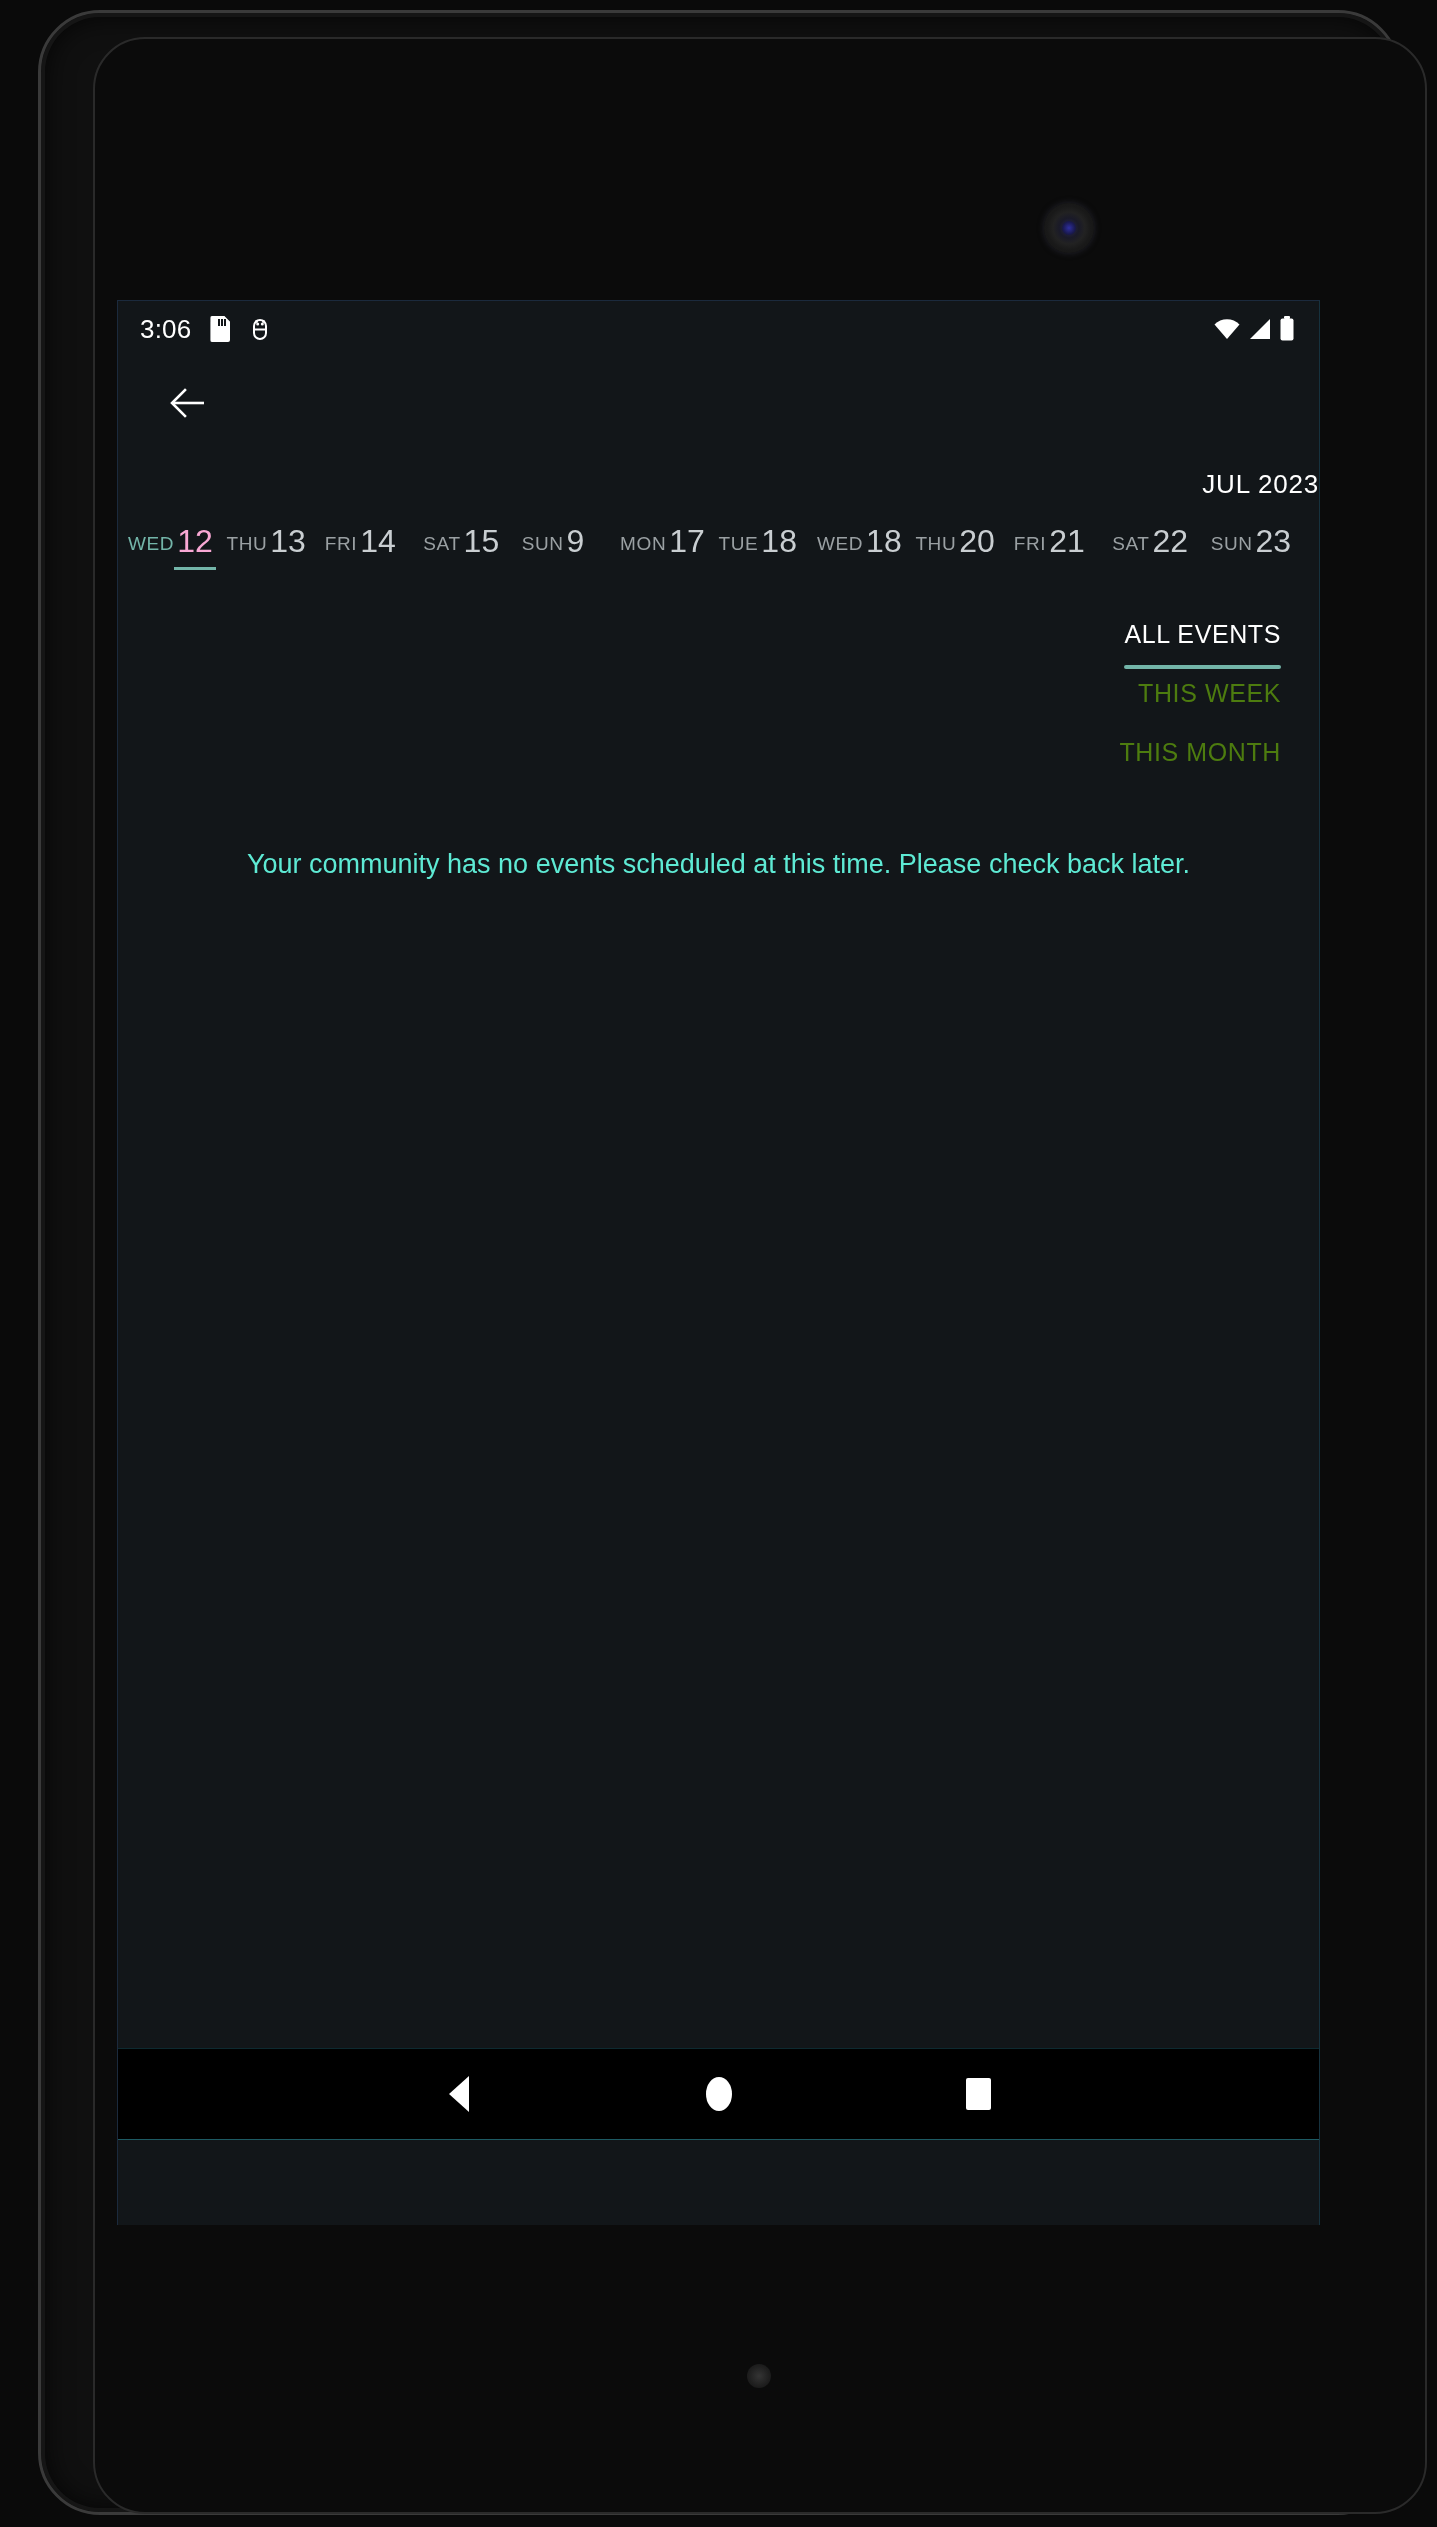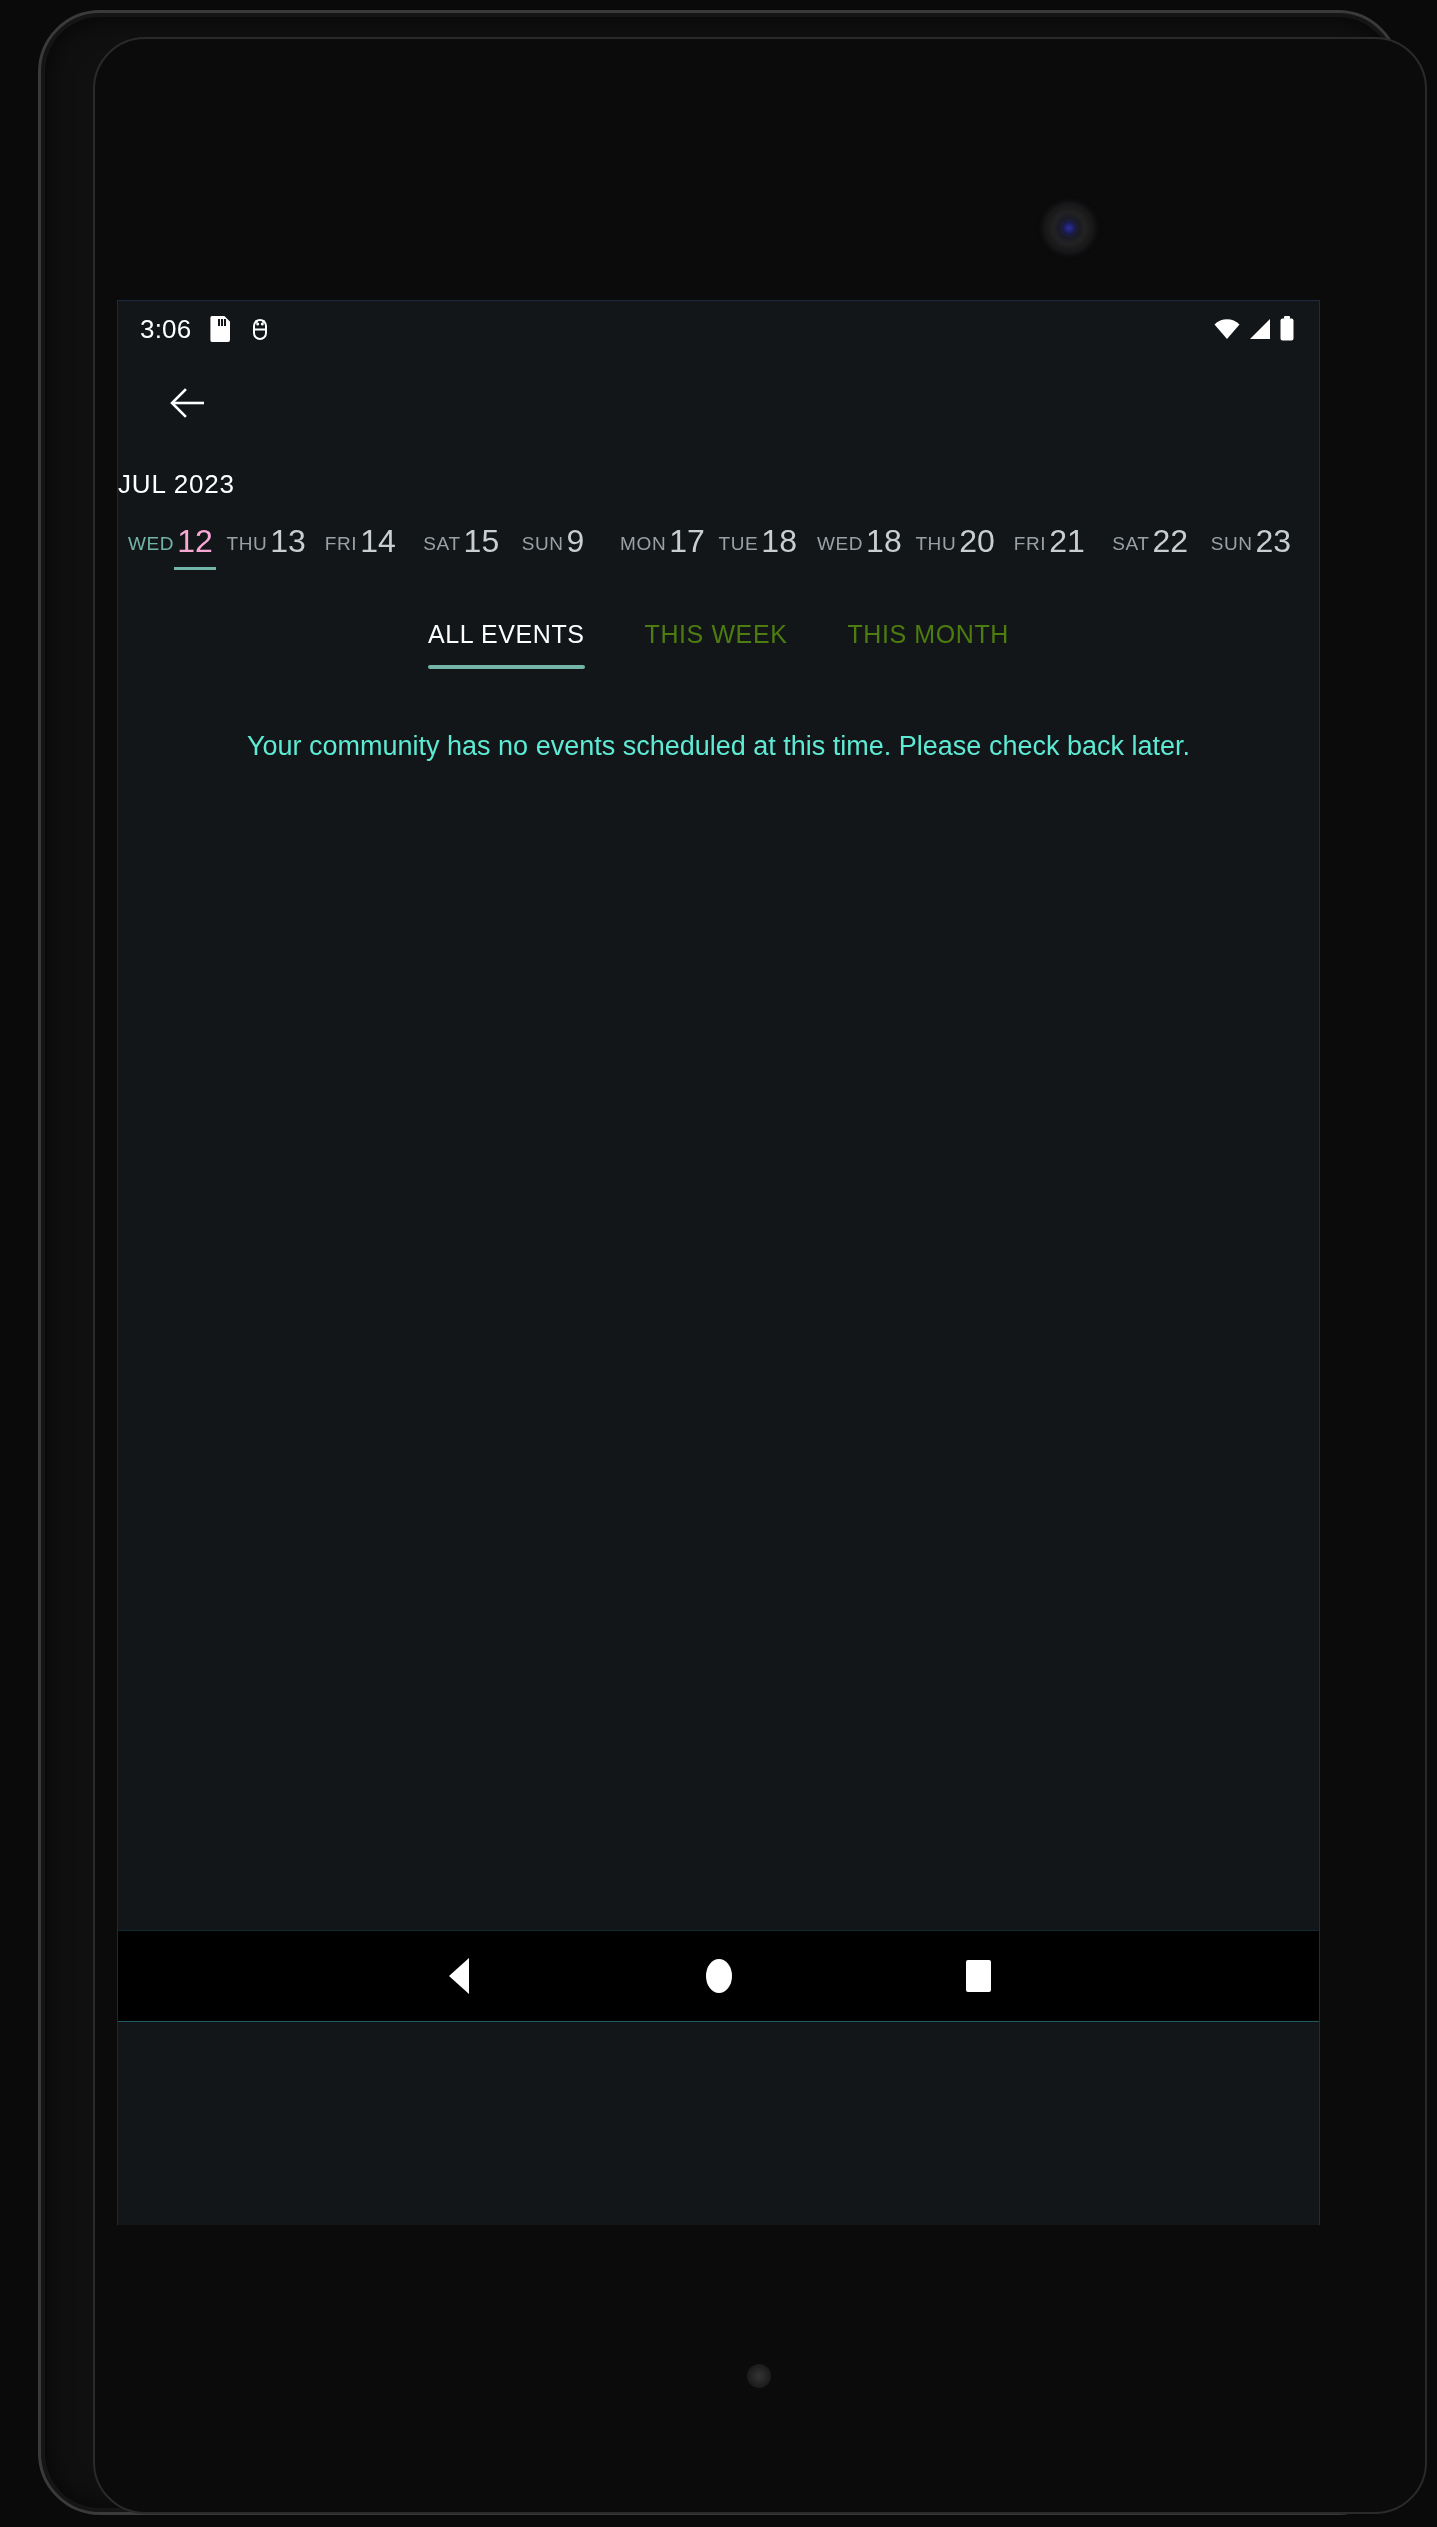--- a/index.html
+++ b/index.html
@@ -97,21 +97,21 @@
     width:56px; height:56px; display:flex; align-items:center; justify-content:center;
     cursor:pointer;
   }
   #page-title{
     width:100%; text-align:center; color:#ffffff;
     font-size:33px; letter-spacing:1.2px; font-weight:400;
   }
 
   
   #month-label{
-    text-align:left; color:#ffffff; font-size:26px;
+    text-align:right; color:#ffffff; font-size:26px;
     letter-spacing:.8px; padding-top:16px; padding-bottom:4px;
   }
 
   
   #date-strip{
     display:flex; width:100%; padding:14px 10px 0 10px;
   }
   .date-cell{
     flex:1 1 0; display:flex; flex-direction:row; align-items:center;
     cursor:pointer; padding-bottom:6px;
@@ -122,21 +122,21 @@
   .date-num{
     font-size:32px; color:#c9ced1; line-height:1.35; margin-top:2px;
     padding:0 3px 4px 3px; border-bottom:3px solid transparent;
   }
   .date-cell.selected .date-dow{ color:#73b5a9; }
   .date-cell.selected .date-num{ color:#f9a8d4; border-bottom-color:#73b5a9; }
 
   
   #tab-bar{
     display:flex; justify-content:center; align-items:flex-end;
-    gap:0; margin-top:34px; padding:0 8px;
+    gap:0; margin-top:34px; padding:0 8px;flex-direction:column;
   }
   .tab{
     padding:10px 30px 0 30px; cursor:pointer; text-align:center;
   }
   .tab-label{
     display:block; font-size:25px; letter-spacing:.6px; color:#4d7c0f; padding-bottom:16px;
   }
   .tab-underline{ display:block; height:4px; background:transparent; border-radius:2px; }
   .tab.active .tab-label{ color:#ffffff; }
   .tab.active .tab-underline{ background:#73b5a9; }

